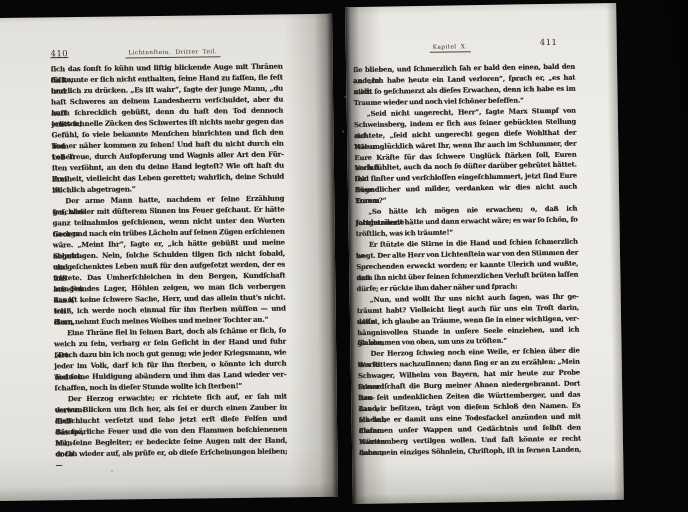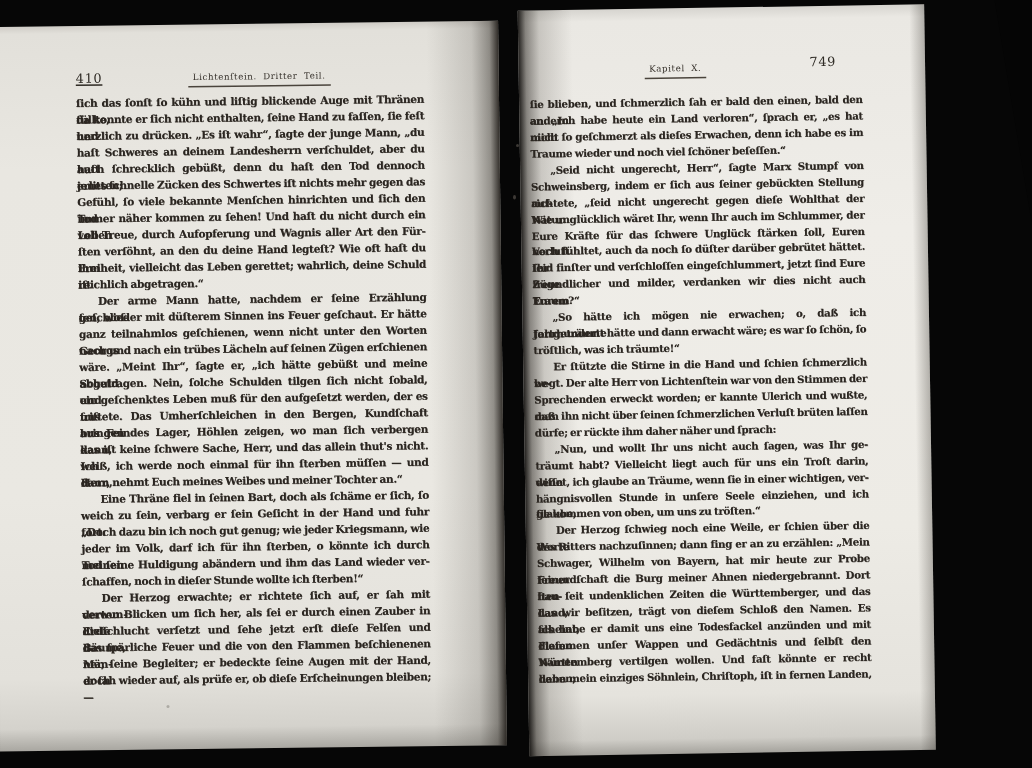--- a/index.html
+++ b/index.html
@@ -125,21 +125,21 @@
         <div class="tline">derten Blicken um ſich her, als ſei er durch einen Zauber in dieſe</div>
         <div class="tline">Erdſchlucht verſetzt und ſehe jetzt erſt dieſe Felſen und Bäume,</div>
         <div class="tline">das ſpärliche Feuer und die von den Flammen beſchienenen Män-</div>
         <div class="tline">ner, ſeine Begleiter; er bedeckte ſeine Augen mit der Hand, doch</div>
         <div class="tline">er ſah wieder auf, als prüfe er, ob dieſe Erſcheinungen bleiben; —</div>
       </div>
   </div>
 
   <div class="page right">
     <div class="rh rh-right">Kapitel X.</div>
-    <div class="pn pn-right">749</div>
+    <div class="pn pn-right">411</div>
     <div class="body body-right">
         <div class="tline">ſie blieben, und ſchmerzlich ſah er bald den einen, bald den andern</div>
         <div class="tline">an.  „Ich habe heute ein Land verloren“, ſprach er, „es hat mich</div>
         <div class="tline">nicht ſo geſchmerzt als dieſes Erwachen, denn ich habe es im</div>
         <div class="tline pend">Traume wieder und noch viel ſchöner beſeſſen.“</div>
         <div class="tline ind">„Seid nicht ungerecht, Herr“, ſagte Marx Stumpf von</div>
         <div class="tline">Schweinsberg, indem er ſich aus ſeiner gebückten Stellung auf-</div>
         <div class="tline">richtete, „ſeid nicht ungerecht gegen dieſe Wohlthat der Natur.</div>
         <div class="tline">Wie unglücklich wäret Ihr, wenn Ihr auch im Schlummer, der</div>
         <div class="tline">Eure Kräfte für das ſchwere Unglück ſtärken ſoll, Euren Verluſt</div>

